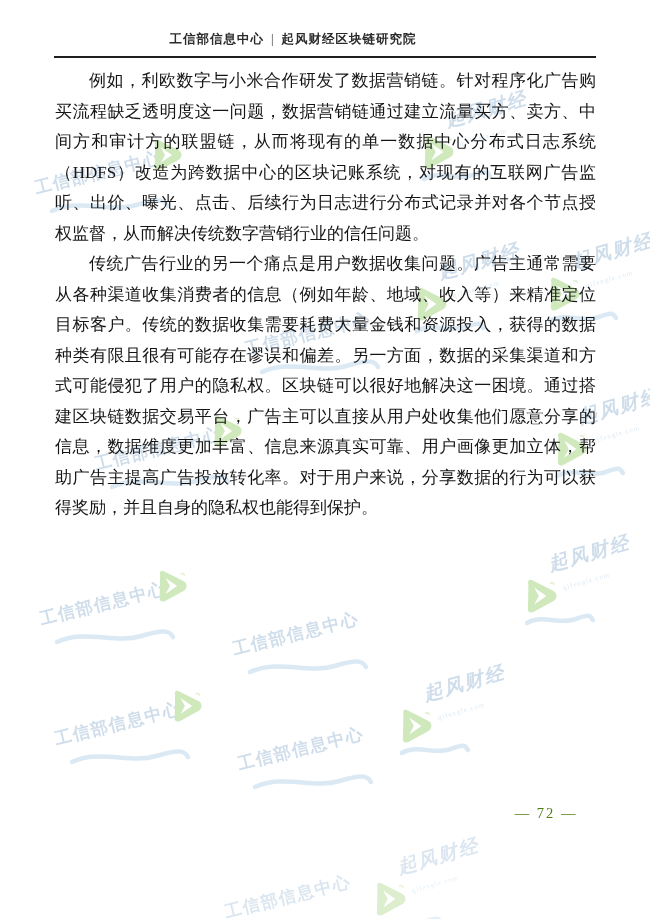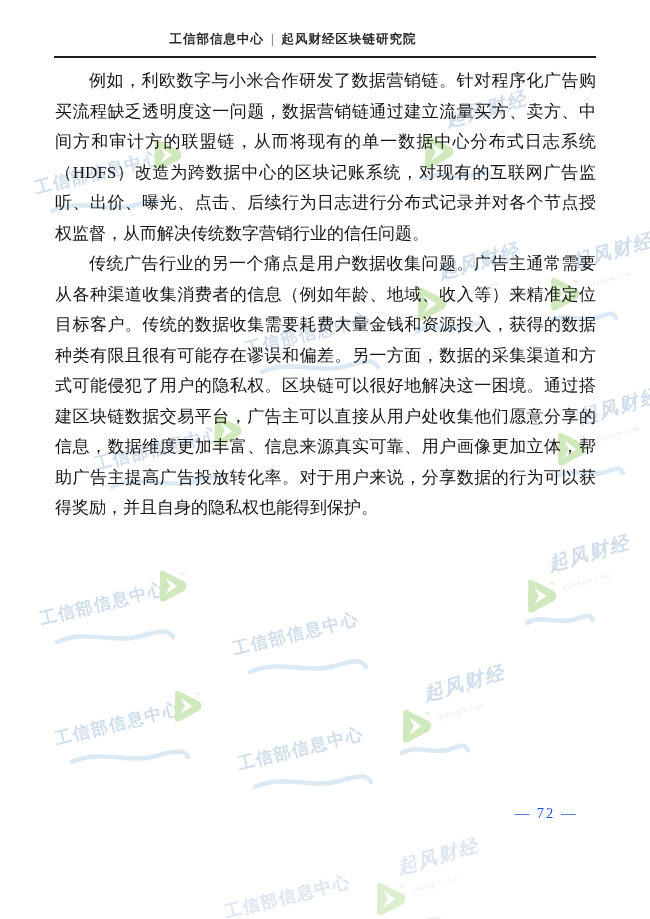--- a/index.html
+++ b/index.html
@@ -26,21 +26,21 @@
     font-size:17px;line-height:30.5px;
     text-align:justify;color:#151515;
   }
   .body-text p{
     margin:0;padding:0;
     text-indent:2em;
   }
   .page-number{
     position:absolute;top:805px;left:486px;width:120px;
     text-align:center;
-    font-size:14.5px;color:#1d4ed8;letter-spacing:2px;
+    font-size:14.5px;color:#4d7c0f;letter-spacing:2px;
   }
   
   .wm-layer{position:absolute;top:0;left:0;width:650px;height:919px;z-index:0;}
   .wm{position:absolute;pointer-events:none;}
   .wm span,.wm svg{position:absolute;display:block;}
   .wm-text-q{
     font-size:19px;font-weight:bold;font-style:italic;
     letter-spacing:2px;white-space:nowrap;
     transform:rotate(-16deg);transform-origin:left center;
   }

